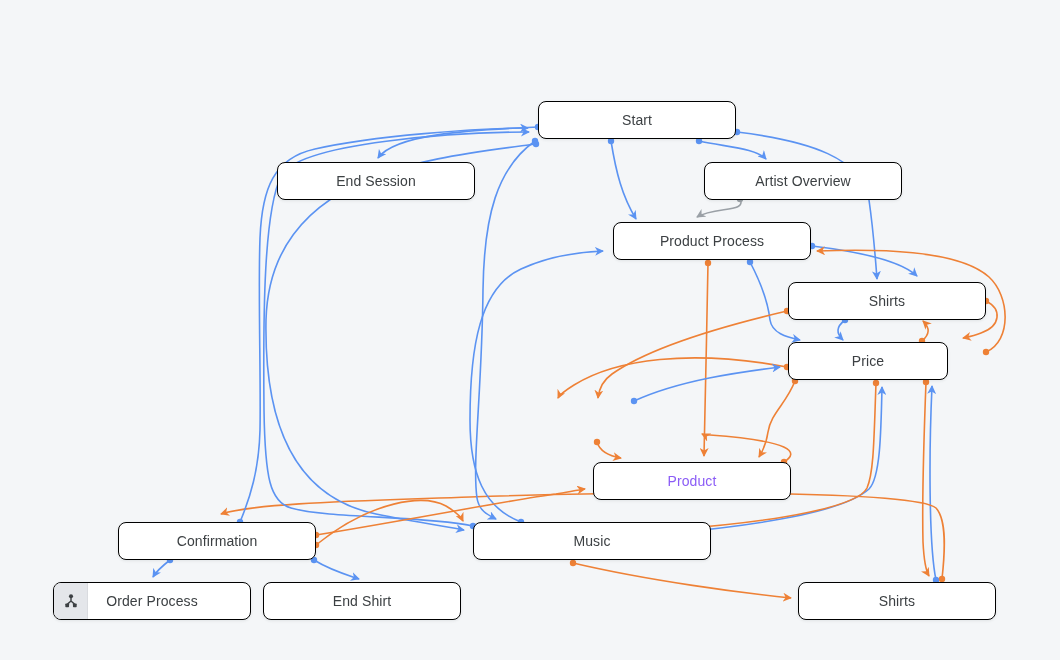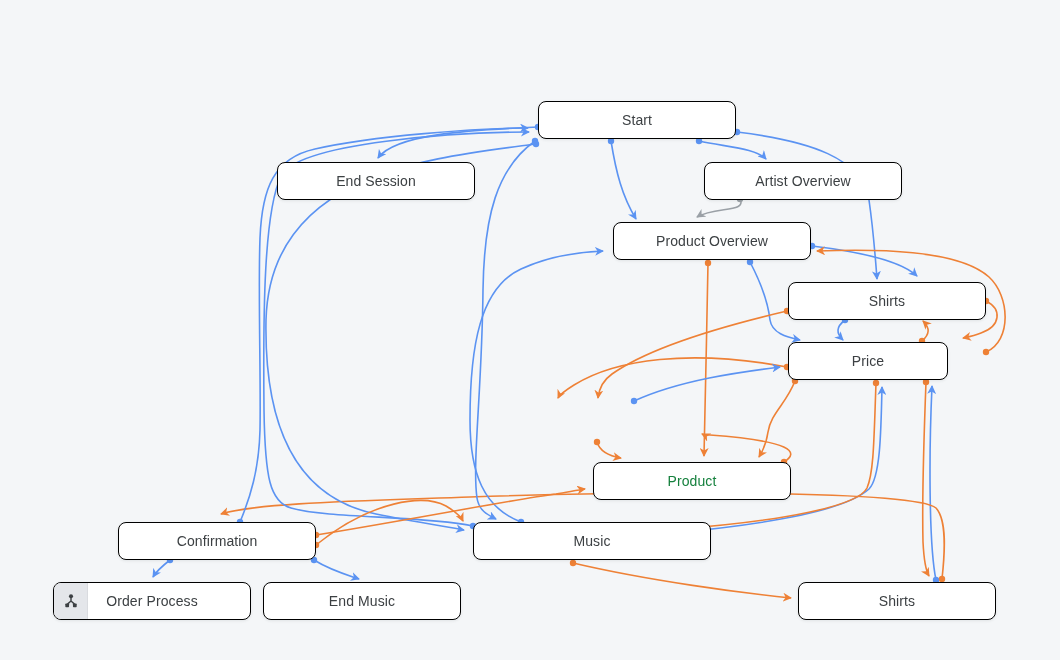--- a/index.html
+++ b/index.html
@@ -107,47 +107,47 @@
     <div class="flow-node" style="left: 538px; top: 101px; width: 198px; height: 38px;">
       <span class="node-label" style="color: rgb(60, 64, 67);">Start</span>
     </div>
     <div class="flow-node" style="left: 277px; top: 162px; width: 198px; height: 38px;">
       <span class="node-label" style="color: rgb(60, 64, 67);">End Session</span>
     </div>
     <div class="flow-node" style="left: 668px; top: 162px; width: 198px; height: 38px; margin-left: 36px;">
       <span class="node-label" style="color: rgb(60, 64, 67);">Artist Overview</span>
     </div>
     <div class="flow-node" style="left: 613px; top: 222px; width: 198px; height: 38px;">
-      <span class="node-label" style="color: rgb(60, 64, 67);">Product Overview</span>
+      <span class="node-label" style="color: rgb(60, 64, 67);">Product Process</span>
     </div>
     <div class="flow-node" style="left: 788px; top: 282px; width: 198px; height: 38px;">
       <span class="node-label" style="color: rgb(60, 64, 67); text-align: right;">Shirts</span>
     </div>
     <div class="flow-node" style="left: 788px; top: 342px; width: 160px; height: 38px;">
       <span class="node-label" style="color: rgb(60, 64, 67);">Price</span>
     </div>
     <div class="flow-node" style="left: 593px; top: 462px; width: 198px; height: 38px;">
-      <span class="node-label" style="color: #15803d;">Product</span>
+      <span class="node-label" style="color: #8b5cf6;">Product</span>
     </div>
     <div class="flow-node" style="left: 118px; top: 522px; width: 198px; height: 38px;">
       <span class="node-label" style="color: rgb(60, 64, 67);">Confirmation</span>
     </div>
     <div class="flow-node" style="left: 473px; top: 522px; width: 238px; height: 38px;">
       <span class="node-label" style="color: rgb(60, 64, 67);">Music</span>
     </div>
     <div class="flow-node" style="left: 53px; top: 582px; width: 198px; height: 38px;">
       <span class="icon-box" style="background: rgb(228, 230, 234);">
         <svg width="16" height="16" viewBox="0 0 18 18">
           <circle cx="9" cy="3.6" r="2.3" fill="#3c4043"></circle>
           <path d="M9,5 L9,9 M9,9 L5,12.5 M9,9 L13,12.5" stroke="#3c4043" stroke-width="1.6" fill="none"></path>
           <rect x="2.6" y="11.8" width="4.2" height="4.2" rx="0.8" fill="#3c4043"></rect>
           <rect x="11.2" y="11.8" width="4.2" height="4.2" rx="0.8" fill="#3c4043"></rect>
         </svg>
       </span>
       <span class="node-label" style="color: rgb(60, 64, 67);">Order Process</span>
     </div>
     <div class="flow-node" style="left: 263px; top: 582px; width: 198px; height: 38px;">
-      <span class="node-label" style="color: rgb(60, 64, 67);">End Music</span>
+      <span class="node-label" style="color: rgb(60, 64, 67);">End Shirt</span>
     </div>
     <div class="flow-node" style="left: 798px; top: 582px; width: 198px; height: 38px;">
       <span class="node-label" style="color: rgb(60, 64, 67);">Shirts</span>
     </div>
   </div>
 
 </body></html>

